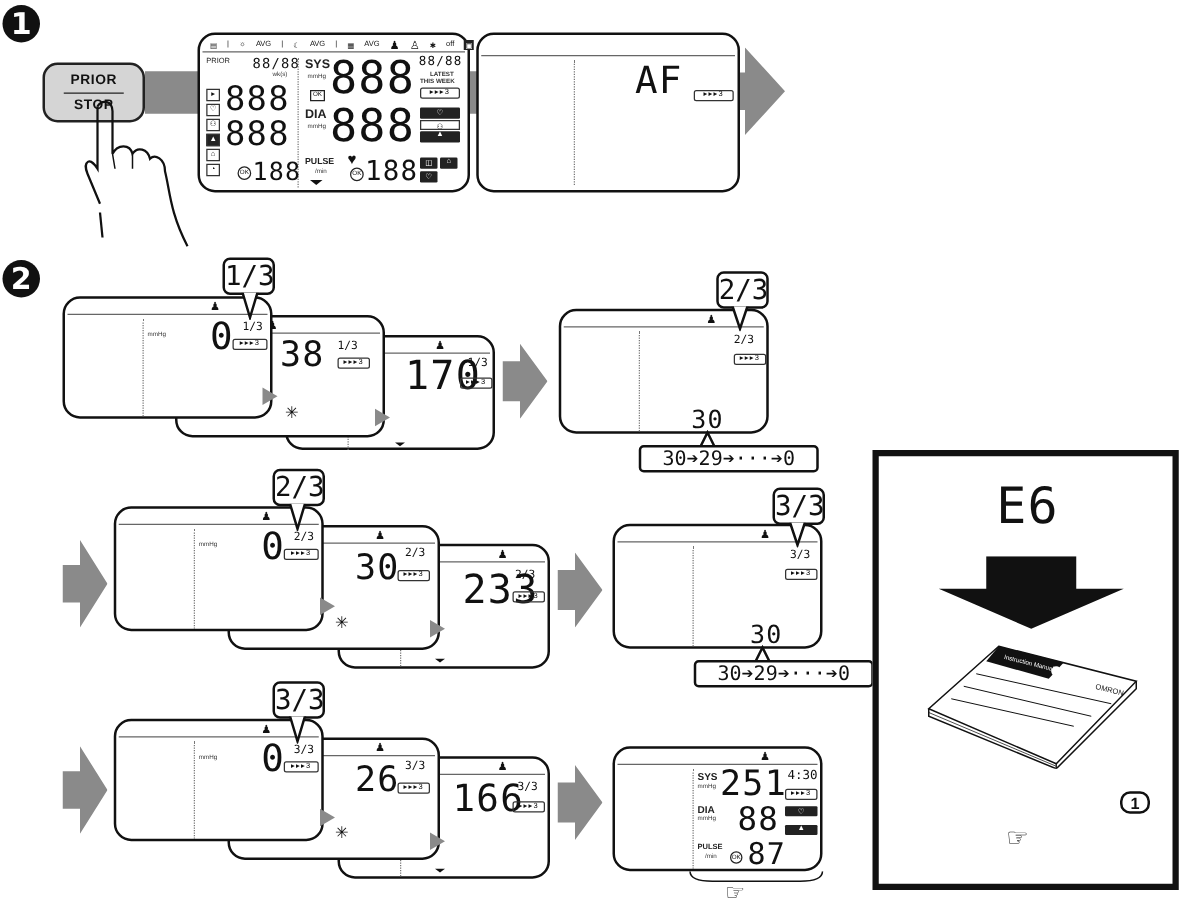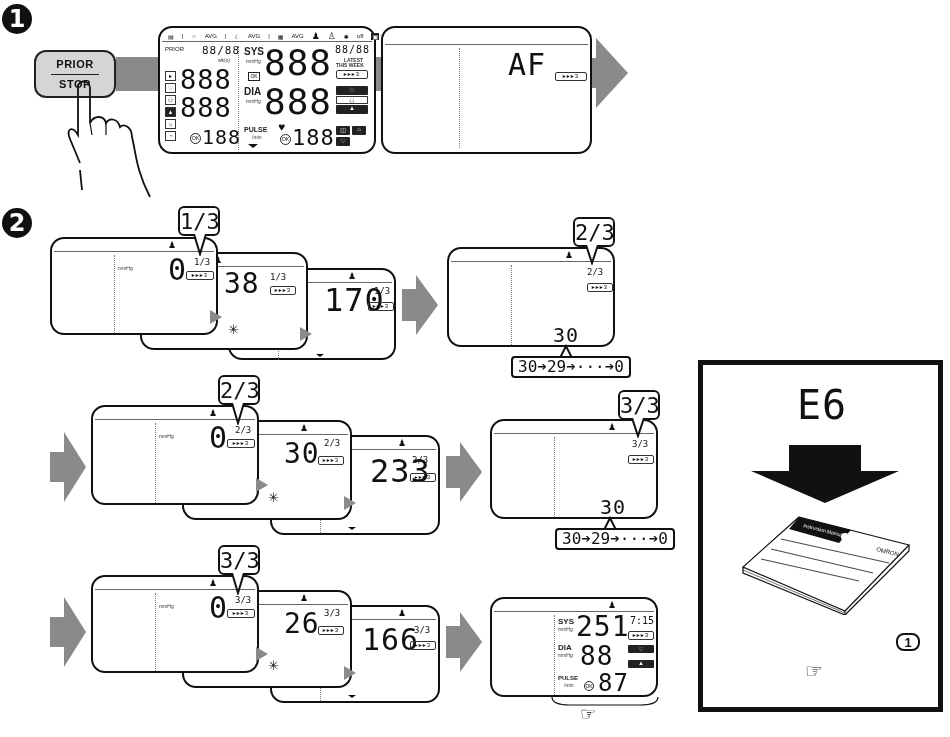--- a/index.html
+++ b/index.html
@@ -12,21 +12,21 @@
   .lcd .topline { position: absolute; left: 2px; right: 2px; height: 1px; background: #666; }
   .lcd .dotted { position: absolute; width: 0; border-left: 1px dotted #777; }
   .seg { position: absolute; font-family: "DejaVu Sans Mono", monospace; font-weight: normal; letter-spacing: 1px; line-height: 1; color: #111; }
   .tiny { position: absolute; font-size: 5px; color: #333; }
   .small { position: absolute; font-size: 8px; color: #222; }
   .frac { position: absolute; font-family: "DejaVu Sans Mono", monospace; font-size: 9px; color: #111; }
   .badge-box { position: absolute; border: 1px solid #333; border-radius: 2px; font-size: 6px; text-align: center; line-height: 7px; height: 9px; letter-spacing: 1px; }
   .user-icon { position: absolute; font-size: 9px; }
   .gray-arrow { position: absolute; }
   .callout { position: absolute; background: #fff; border: 2px solid #111; border-radius: 6px; font-family: "DejaVu Sans Mono", monospace; font-size: 22px; line-height: 1; text-align: center; }
-  .count-box { position: absolute; background: #fff; border: 2px solid #111; border-radius: 4px; font-family: "DejaVu Sans Mono", monospace; font-size: 16px; line-height: 1; padding: 1px 5px; white-space: nowrap; }
+  .count-box { position: absolute; background: #fff; border: 2px solid #111; border-radius: 4px; font-family: "DejaVu Sans Mono", monospace; font-size: 16px; line-height: 1; padding: 1px 17px; white-space: nowrap; }
   .dark-box { position: absolute; background: #222; color: #fff; font-size: 6px; text-align: center; border-radius: 1px; }
   .side-icon { position: absolute; width: 11px; height: 10px; border: 1px solid #333; font-size: 6px; text-align: center; line-height: 8px; background: #fff; }
   .side-icon.dark { background: #222; color: #fff; }
 </style>
 </head>
 <body>
 
 <div class="step-badge" style="left:2px;top:4px;">
     <span>1</span>
   </div>
@@ -291,25 +291,25 @@
 </svg>
 
 <div>
   <div class="lcd" style="left:490px;top:597px;width:168px;height:100px;">
     <div class="topline" style="top:12px;"></div>
     <div class="user-icon" style="left:116px;top:1px;">♟</div>
     <div class="dotted" style="left:62px;top:16px;height:80px;"></div>
     <div class="small" style="left:66px;top:18px;font-weight:bold;">SYS</div>
     <div class="tiny" style="left:66px;top:27px;">mmHg</div>
     <div class="seg" style="left:84px;top:14px;font-size:28px;">251</div>
-    <div class="frac" style="left:138px;top:16px;font-size:10px;">7:15</div>
+    <div class="frac" style="left:138px;top:16px;font-size:10px;">4:30</div>
     <div class="badge-box" style="left:136px;top:32px;width:26px;">▸▸▸3</div>
     <div class="small" style="left:66px;top:44px;font-weight:bold;">DIA</div>
     <div class="tiny" style="left:66px;top:53px;">mmHg</div>
-    <div class="seg" style="left:88px;top:44px;font-size:26px;">88</div>
+    <div class="seg" style="left:98px;top:44px;font-size:26px;">88</div>
     <div class="dark-box" style="left:136px;top:46px;width:26px;height:8px;">♡</div>
     <div class="dark-box" style="left:136px;top:61px;width:26px;height:8px;">▲</div>
     <div class="small" style="left:66px;top:76px;font-size:6px;font-weight:bold;">PULSE</div>
     <div class="tiny" style="left:72px;top:83px;">/min</div>
     <div class="abs" style="left:92px;top:82px;width:10px;height:10px;border:1px solid #222;border-radius:50%;font-size:5px;text-align:center;line-height:8px;">OK</div>
     <div class="seg" style="left:106px;top:72px;font-size:24px;">87</div>
   </div>
   <svg class="abs" style="left:550px;top:697px;" width="110" height="14" viewBox="0 0 110 14">
       <path d="M2 0 Q2 8 20 8 L90 8 Q108 8 108 0" fill="none" stroke="#111" stroke-width="1.2"></path>
     </svg>

